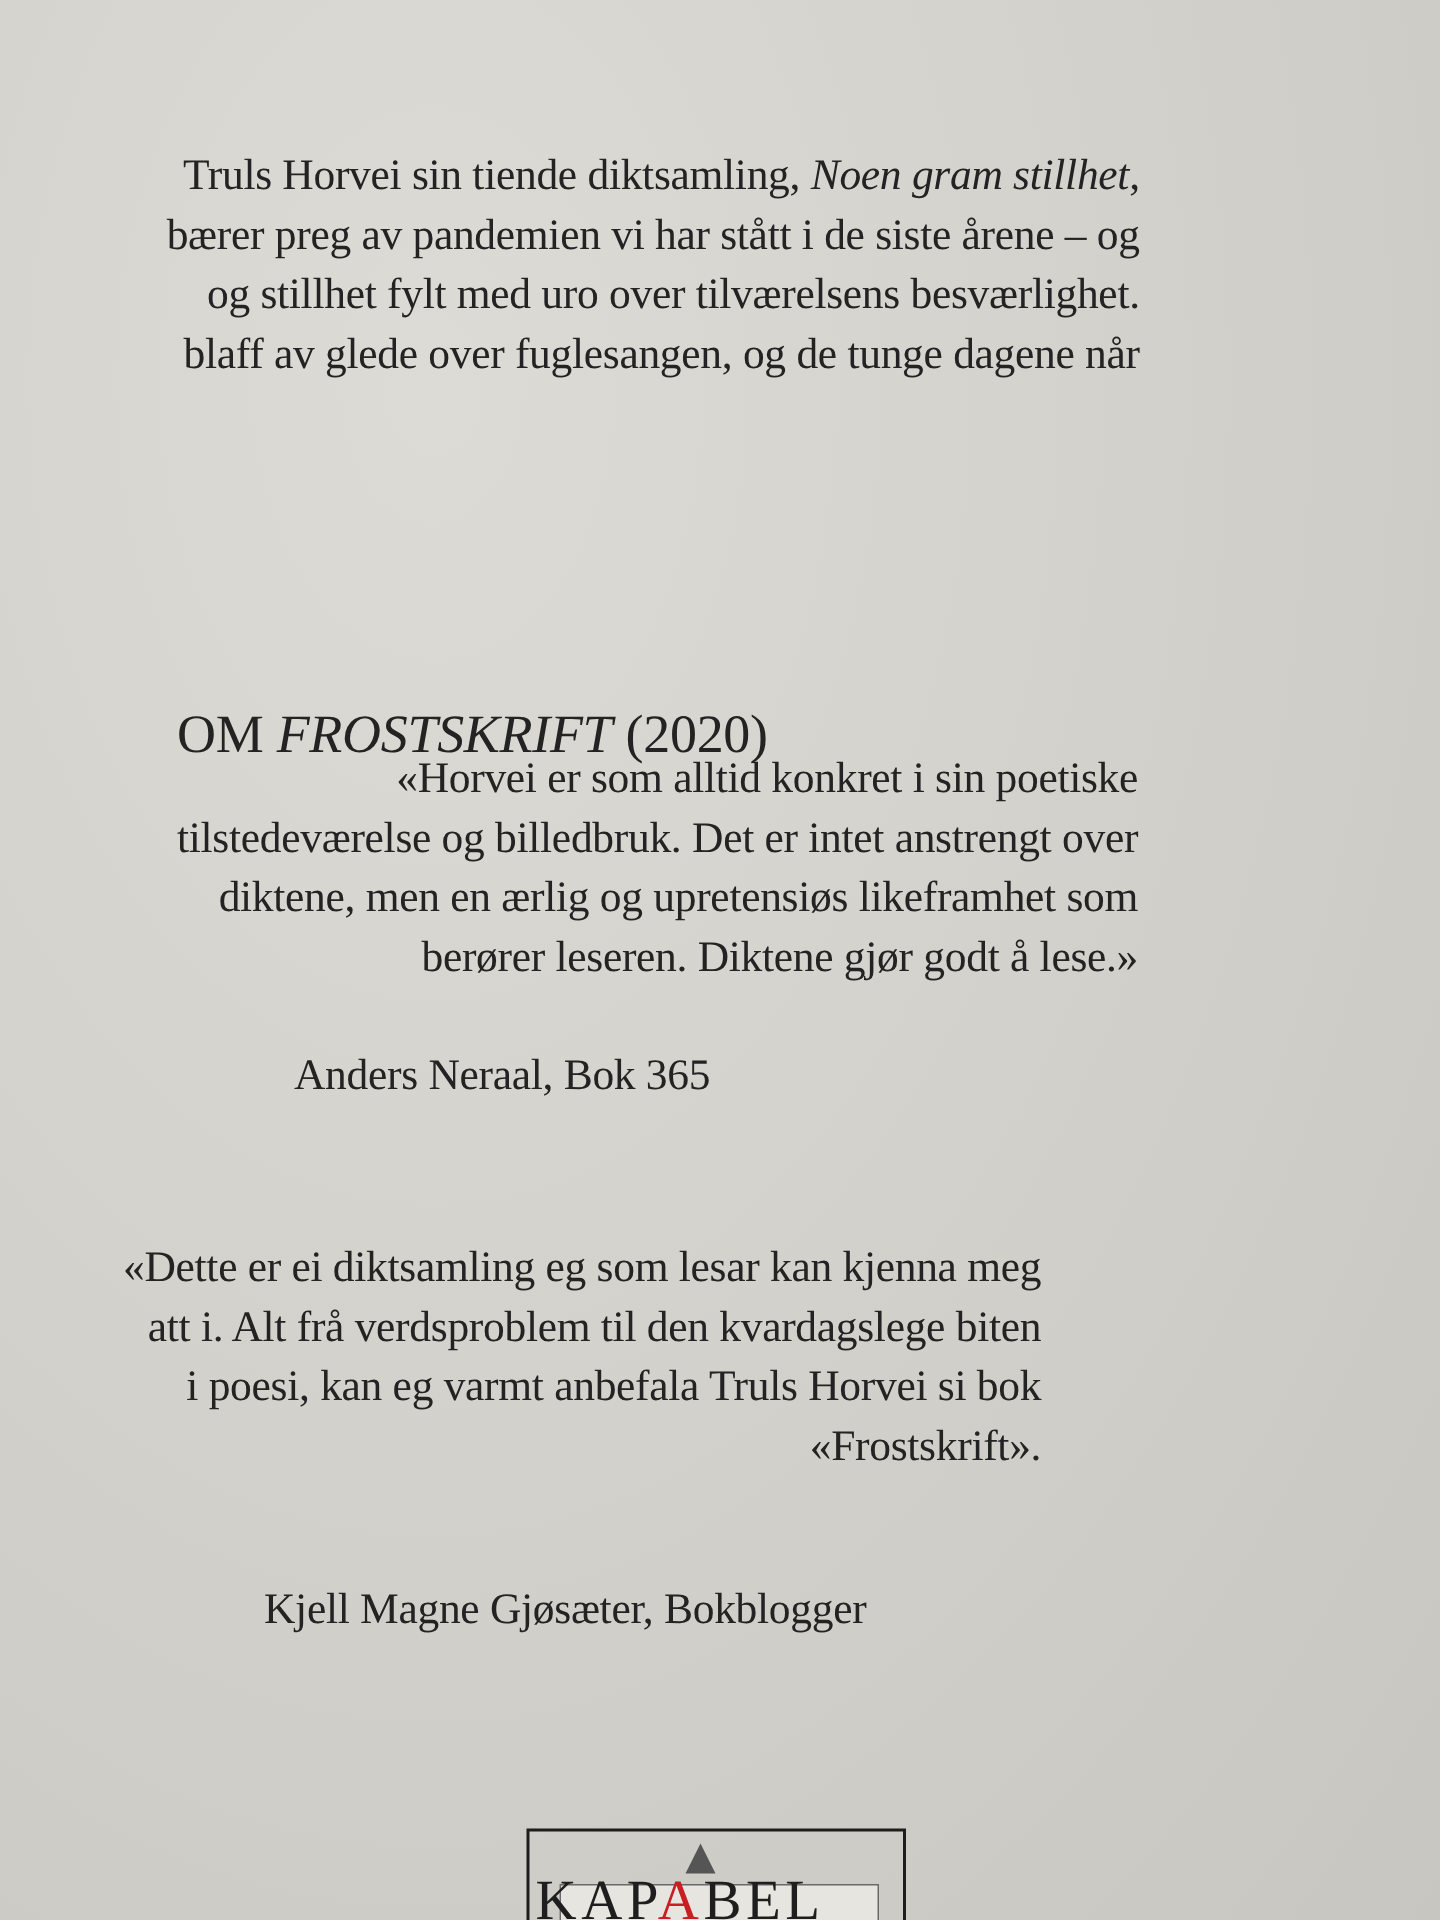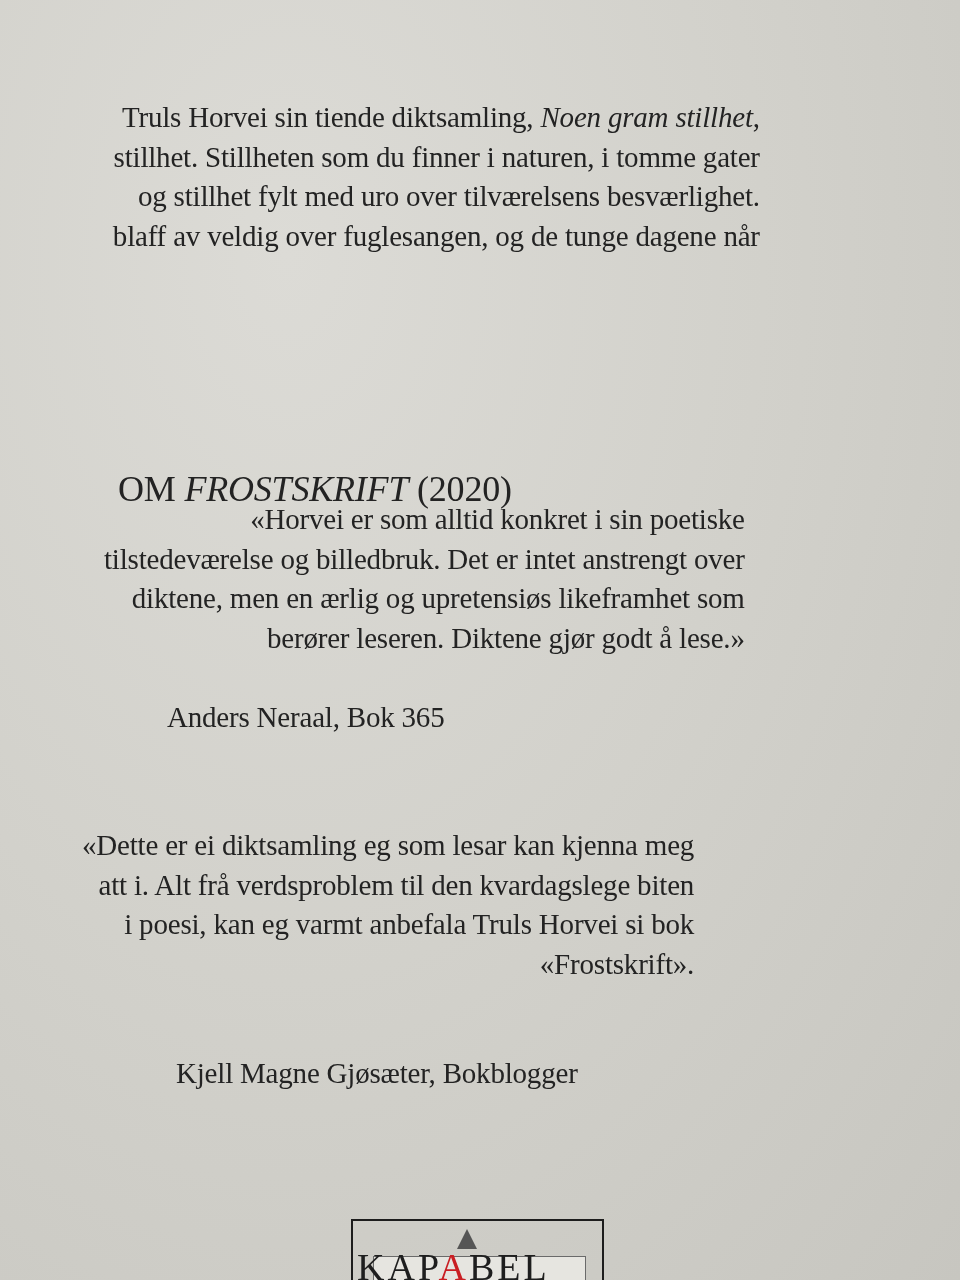--- a/index.html
+++ b/index.html
@@ -7,22 +7,22 @@
       width: 960px; height: 1280px; overflow: hidden; position: relative;
       background: radial-gradient(ellipse at 30% 20%, #dcdbd6 0%, #d2d1cb 50%, #c7c6c0 100%);
       font-family: "DejaVu Serif", "Liberation Serif", serif;
       color: #232323;
     }
     .block { position: absolute; font-family: Liberation Serif, serif; font-size: 29px; line-height: 39.5px; letter-spacing: -0.2px; text-align: right; }
     .line { display: block; white-space: nowrap; }
     .intro { left: 122px; top: 98px; }
     .intro .line:nth-child(n+2) { margin-left: -26px; }
     .heading { left: 118px; top: 470px; font-size: 36px; }
-    .quote1 { left: 104px; top: 497px; }
-    .sig1 { left: 167px; top: 698px; }
+    .quote1 { left: 118px; top: 497px; }
+    .sig1 { left: 196px; top: 698px; }
     .quote2 { left: 82px; top: 826px; }
     .sig2 { left: 176px; top: 1054px; }
     em { font-style: italic; }
     .logo {
       position: absolute; left: 351px; top: 1219px; width: 253px; height: 80px;
       border: 2px solid #1d1d1d; box-sizing: border-box;
     }
     .logo-band {
       position: absolute; left: 20px; top: 35px; width: 213px; height: 40px;
       background: #e6e5e0; border: 1px solid #6a6a6a; box-sizing: border-box;
@@ -36,23 +36,23 @@
       position: absolute; left: 104px; top: 8px; width: 0; height: 0;
       border-left: 10px solid transparent; border-right: 10px solid transparent;
       border-bottom: 20px solid #555;
     }
   </style>
 </head>
 <body>
 
 <div class="block intro">
   <span class="line"><span>Truls Horvei sin tiende diktsamling, </span><em>Noen gram stillhet</em><span>,</span></span>
-  <span class="line">stillhet. Stillheten som du finner i naturen, i tomme gater</span>
+  <span class="line">bærer preg av pandemien vi har stått i de siste årene – og</span>
   <span class="line">og stillhet fylt med uro over tilværelsens besværlighet.</span>
-  <span class="line">blaff av veldig over fuglesangen, og de tunge dagene når</span>
+  <span class="line">blaff av glede over fuglesangen, og de tunge dagene når</span>
 </div>
 
 <div class="block heading">
   <span>OM </span><em>FROSTSKRIFT</em><span> (2020)</span>
 </div>
 
 <div class="block quote1" style="top:500px">
   <span class="line">«Horvei er som alltid konkret i sin poetiske</span>
   <span class="line">tilstedeværelse og billedbruk. Det er intet anstrengt over</span>
   <span class="line">diktene, men en ærlig og upretensiøs likeframhet som</span>

